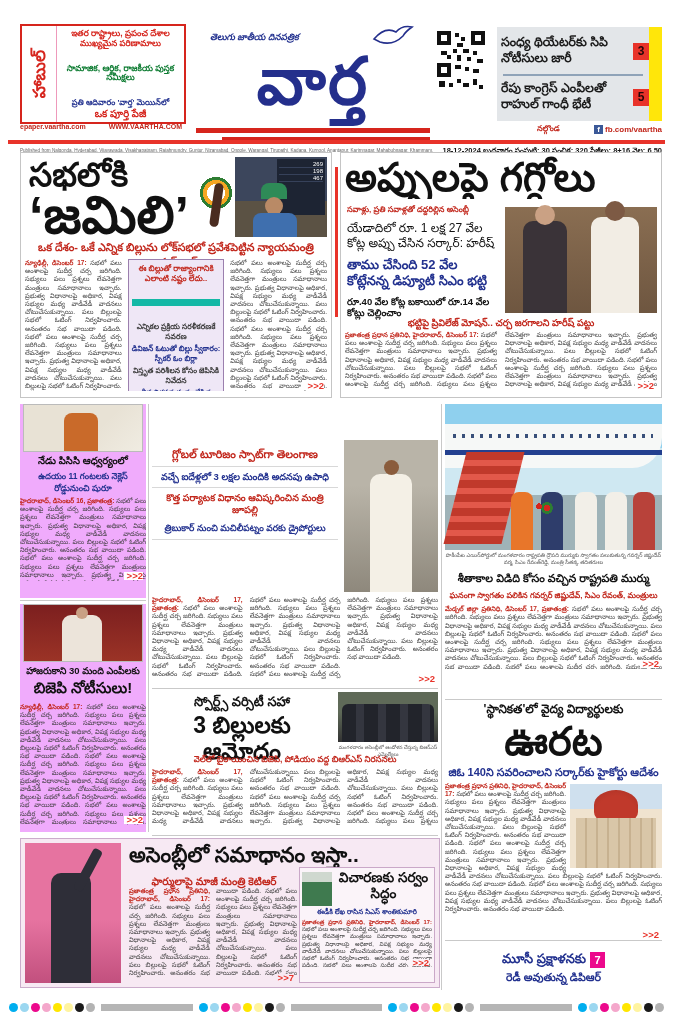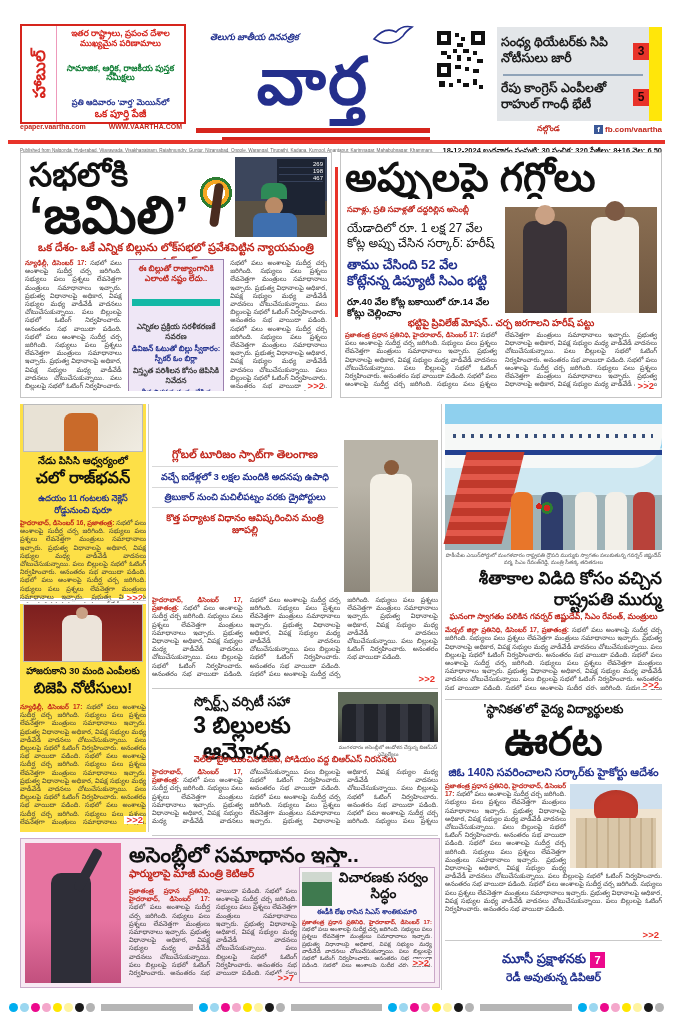--- a/index.html
+++ b/index.html
@@ -78,21 +78,21 @@
   .gp3{font-size:13px;font-weight:bold;color:#22318f;}
   .gp4{font-size:9.5px;font-weight:bold;color:#111;}
   .gag-photo{position:absolute;right:4px;top:54px;width:152px;height:106px;background:linear-gradient(180deg,#8a6e52 0,#6e5640 100%);}
   .man1{position:absolute;left:18px;top:14px;width:44px;height:92px;background:#3a3338;border-radius:10px 10px 0 0;}
   .man1:before{content:"";position:absolute;left:12px;top:-16px;width:20px;height:20px;background:#caa184;border-radius:50%;}
   .man2{position:absolute;right:18px;top:10px;width:48px;height:96px;background:#f2ede4;border-radius:10px 10px 0 0;}
   .man2:before{content:"";position:absolute;left:14px;top:-16px;width:20px;height:20px;background:#7d5a44;border-radius:50%;}
   .gag-sub{position:absolute;left:4px;top:164px;width:312px;text-align:center;font-size:9.5px;font-weight:bold;color:#c2271c;}
   .gag-body{position:absolute;left:4px;top:178px;width:312px;height:60px;column-count:2;column-gap:8px;}
   
-  .story-s{background:#fde047;}
+  .story-s{background:#f0abfc;}
   .chalo{left:20px;top:404px;width:126px;height:194px;}
   .bjp{left:20px;top:604px;width:126px;height:228px;}
   .sphoto{width:118px;margin:0 auto;border:1px solid #bbb;}
   .kicker{text-align:center;font-weight:bold;color:#111;}
   .headline-s{text-align:center;font-weight:bold;color:#111;}
   .sub-blue{text-align:center;font-weight:bold;color:#22318f;}
   .chalo-ph{height:46px;background:linear-gradient(135deg,#e8e2d5 0 60%,#f0ece2);position:relative;}
   .chalo-ph:after{content:"";position:absolute;left:40px;top:8px;width:34px;height:38px;background:#c96a2a;border-radius:8px 8px 0 0;}
   .shah-ph{height:56px;background:linear-gradient(180deg,#7c1f1f 0,#9b3326 100%);position:relative;}
   .shah-ph:after{content:"";position:absolute;left:38px;top:10px;width:40px;height:46px;background:#ece4da;border-radius:9px 9px 0 0;}
@@ -115,21 +115,21 @@
   .murmu{left:445px;top:404px;width:217px;height:294px;}
   .plane{width:217px;height:146px;background:linear-gradient(180deg,#8fd0ee 0 30%,#cfe8f2 30% 62%,#9fb3b8 62%);position:relative;}
   .fuselage{position:absolute;left:0;top:20px;width:217px;height:44px;background:#f6f8f7;border-radius:0 0 30px 0;}
   .fuse-stripe{position:absolute;left:0;top:46px;width:217px;height:5px;background:#23408f;}
   .windows{position:absolute;left:8px;top:30px;width:200px;height:4px;background:repeating-linear-gradient(90deg,#39507a 0 3px,transparent 3px 9px);}
   .stairs{position:absolute;left:10px;top:48px;width:58px;height:92px;background:repeating-linear-gradient(180deg,#c0392b 0 8px,#e2584a 8px 14px);transform:skewX(-14deg);}
   .pp{position:absolute;bottom:0;width:22px;height:58px;border-radius:8px 8px 0 0;}
   .pp1{left:66px;background:#e8762a;} .pp2{left:96px;background:#2e3d6b;} .pp3{left:130px;background:#f2efe8;} .pp4{left:160px;background:#f2efe8;} .pp5{left:188px;background:#b8423a;}
   .bouquet{position:absolute;left:88px;bottom:34px;width:20px;height:16px;background:radial-gradient(circle at 30% 40%,#d6251d 0 3px,transparent 3px),radial-gradient(circle at 70% 50%,#d6251d 0 3px,#2e7d32 3px 6px,transparent 6px);border-radius:50%;}
   .cap{font-size:5.4px;line-height:6.6px;color:#555;text-align:center;margin-top:2px;}
-  .murmu-h{font-size:17px;line-height:21px;font-weight:bold;color:#111;text-align:right;margin-top:3px;}
+  .murmu-h{font-size:11px;line-height:21px;font-weight:bold;color:#111;text-align:center;margin-top:3px;}
   .murmu-sub{font-size:8px;font-weight:bold;color:#c2271c;text-align:center;margin-top:2px;}
   .murmu-body{height:64px;margin-top:3px;}
   .urata{left:445px;top:702px;width:217px;height:232px;}
   .urata-kick{font-size:12px;font-weight:bold;color:#111;text-align:center;}
   .urata-h{font-size:40px;line-height:44px;font-weight:bold;color:#111;text-align:center;}
   .urata-sub{font-size:11px;line-height:14px;font-weight:bold;color:#22318f;text-align:center;margin:2px 0 3px;}
   .hc{float:right;width:92px;height:84px;margin:2px 0 2px 4px;background:linear-gradient(180deg,#cfe0ee 0 30%,#f0e3cf 30%);position:relative;}
   .hc:before{content:"";position:absolute;left:24px;top:6px;width:44px;height:30px;background:radial-gradient(circle at 50% 90%,#c0392b 0 60%,#a93226);border-radius:50% 50% 8px 8px;}
   .hc:after{content:"";position:absolute;left:6px;top:34px;width:80px;height:50px;background:repeating-linear-gradient(90deg,#d9c6a8 0 9px,#c7b190 9px 11px);}
   .urata-body{height:158px;}
@@ -147,21 +147,21 @@
      background:repeating-linear-gradient(90deg,#22242b 0 14px,#34363f 14px 22px);border-radius:6px 6px 0 0;}
   .bills-cap{position:absolute;right:0;top:52px;width:100px;font-size:5px;color:#555;text-align:center;}
   .bills-sub{position:absolute;left:0;top:62px;width:286px;text-align:center;font-size:8.5px;font-weight:bold;color:#c2271c;}
   .bills-body{position:absolute;left:0;top:76px;width:286px;height:62px;column-count:3;column-gap:7px;}
   
   .ktr{left:20px;top:838px;width:420px;height:150px;background:#f7e9f3;border:1px solid #cbaccb;box-sizing:border-box;}
   .ktr-ph{position:absolute;left:4px;top:4px;width:96px;height:140px;background:linear-gradient(180deg,#e673a0 0 55%,#c2507e);overflow:hidden;}
   .ktr-ph:before{content:"";position:absolute;left:26px;top:30px;width:40px;height:110px;background:#2e2e38;border-radius:10px 10px 0 0;}
   .ktr-ph:after{content:"";position:absolute;left:58px;top:4px;width:10px;height:46px;background:#2e2e38;transform:rotate(28deg);border-radius:4px;}
   .ktr-h{position:absolute;left:108px;top:4px;width:306px;font-size:21px;font-weight:bold;color:#111;white-space:nowrap;overflow:hidden;}
-  .ktr-sub{position:absolute;left:108px;top:28px;width:170px;font-size:10.5px;font-weight:bold;color:#c2271c;}
+  .ktr-sub{position:absolute;left:108px;top:36px;width:170px;text-align:center;font-size:10.5px;font-weight:bold;color:#c2271c;}
   .ktr-body{position:absolute;left:108px;top:48px;width:168px;height:96px;column-count:2;column-gap:6px;}
   .vich{position:absolute;right:4px;top:28px;width:136px;height:116px;background:#fbf4f9;border:1px solid #caa8c8;box-sizing:border-box;padding:2px;}
   .vich-ph{float:left;width:30px;height:34px;background:linear-gradient(180deg,#cfd8cf 0 30%,#3f7a4f 30%);margin:2px 3px 2px 0;}
   .vich-h{font-size:13.5px;line-height:16px;font-weight:bold;color:#111;text-align:center;}
   .vich-sub{font-size:7px;font-weight:bold;color:#22318f;text-align:center;clear:both;margin:2px 0;}
   .vich-body{height:48px;font-size:5.8px;line-height:7.2px;}
   
   .cbar-wrap{left:8px;top:1002px;width:657px;height:10px;display:flex;align-items:center;}
   .cdot{width:9px;height:9px;border-radius:50%;display:inline-block;margin:0 1px;flex:0 0 auto;}
   .cbar{flex:1 1 auto;height:7px;background:#b5b5b5;margin:0 5px;}
@@ -314,21 +314,20 @@
     <div class="gag-sub">భట్టిపై ప్రివిలేజ్ మోషన్.. చర్చ జరగాలని హరీష్ పట్టు</div>
     <div class="gag-body body">
       <span class="dl">ప్రజాతంత్ర ప్రధాన ప్రతినిధి, హైదరాబాద్, డిసెంబర్ 17:</span> <span>సభలో పలు అంశాలపై సుదీర్ఘ చర్చ జరిగింది. సభ్యులు పలు ప్రశ్నలు లేవనెత్తగా మంత్రులు సమాధానాలు ఇచ్చారు. ప్రభుత్వ విధానాలపై అధికార, విపక్ష సభ్యుల మధ్య వాడీవేడీ వాదనలు చోటుచేసుకున్నాయి. పలు బిల్లులపై సభలో ఓటింగ్ నిర్వహించారు. అనంతరం సభ వాయిదా పడింది. సభలో పలు అంశాలపై సుదీర్ఘ చర్చ జరిగింది. సభ్యులు పలు ప్రశ్నలు లేవనెత్తగా మంత్రులు సమాధానాలు ఇచ్చారు. ప్రభుత్వ విధానాలపై అధికార, విపక్ష సభ్యుల మధ్య వాడీవేడీ వాదనలు చోటుచేసుకున్నాయి. పలు బిల్లులపై సభలో ఓటింగ్ నిర్వహించారు. అనంతరం సభ వాయిదా పడింది. సభలో పలు అంశాలపై సుదీర్ఘ చర్చ జరిగింది. సభ్యులు పలు ప్రశ్నలు లేవనెత్తగా మంత్రులు సమాధానాలు ఇచ్చారు. ప్రభుత్వ విధానాలపై అధికార, విపక్ష సభ్యుల మధ్య వాడీవేడీ వాదనలు చోటుచేసుకున్నాయి. పలు బిల్లులపై ఓటింగ్ నిర్వహించారు. అనంతరం సభ వాయిదా పడింది.</span>
       <span class="jump" style="background:#fff;">&gt;&gt;2</span>
     </div>
   </div>
 
   <div class="abs story-s chalo">
     <div class="sphoto chalo-ph"></div>
     <div class="kicker" style="font-size:10px;margin-top:3px;">నేడు పిసిసి ఆధ్వర్యంలో</div>
-    <div class="headline-s" style="font-size:16px;">చలో రాజ్‌భవన్</div>
     <div class="sub-blue" style="font-size:8.5px;margin:2px 0;">ఉదయం 11 గంటలకు నెక్లెస్ రోడ్డునుంచి షురూ</div>
     <div class="body" style="height:84px;">
       <span class="dl">హైదరాబాద్, డిసెంబర్ 16, ప్రజాతంత్ర:</span> <span>సభలో పలు అంశాలపై సుదీర్ఘ చర్చ జరిగింది. సభ్యులు పలు ప్రశ్నలు లేవనెత్తగా మంత్రులు సమాధానాలు ఇచ్చారు. ప్రభుత్వ విధానాలపై అధికార, విపక్ష సభ్యుల మధ్య వాడీవేడీ వాదనలు చోటుచేసుకున్నాయి. పలు బిల్లులపై సభలో ఓటింగ్ నిర్వహించారు. అనంతరం సభ వాయిదా పడింది. సభలో పలు అంశాలపై సుదీర్ఘ చర్చ జరిగింది. సభ్యులు పలు ప్రశ్నలు లేవనెత్తగా మంత్రులు సమాధానాలు ఇచ్చారు. ప్రభుత్వ విధానాలపై అధికార, విపక్ష సభ్యుల మధ్య వాడీవేడీ వాదనలు చోటుచేసుకున్నాయి. పలు బిల్లులపై సభలో ఓటింగ్ నిర్వహించారు. అనంతరం సభ వాయిదా పడింది. సభలో పలు అంశాలపై సుదీర్ఘ చర్చ జరిగింది. సభ్యులు పలు ప్రశ్నలు లేవనెత్తగా మంత్రులు సమాధానాలు ఇచ్చారు. ప్రభుత్వ విధానాలపై అధికార, విపక్ష సభ్యుల మధ్య వాడీవేడీ వాదనలు చోటుచేసుకున్నాయి. పలు బిల్లులపై ఓటింగ్ నిర్వహించారు. అనంతరం సభ వాయిదా పడింది.</span>
       <span class="jump" style="background:#fff;">&gt;&gt;2</span>
     </div>
   </div>
   <div class="abs hline" style="left:20px;top:600px;width:126px;"></div>
 
   <div class="abs story-s bjp">
     <div class="sphoto shah-ph"></div>
@@ -340,22 +339,22 @@
     </div>
   </div>
 
   <div class="abs vline" style="left:148px;top:404px;height:428px;"></div>
 
   <div class="abs tour">
     <div class="tour-row">
       <div class="tour-subs">
         <div class="ts ts1">గ్లోబల్ టూరిజం స్పాట్‌గా తెలంగాణ</div>
         <div class="ts ts2">వచ్చే ఐదేళ్లలో 3 లక్షల మందికి అదనపు ఉపాధి</div>
+        <div class="ts ts4">కొత్త పర్యాటక విధానం ఆవిష్కరించిన మంత్రి జూపల్లి</div>
         <div class="ts ts3">త్రిబుకార్ నుంచి మచిలీపట్నం వరకు డ్రైపోర్టులు</div>
-        <div class="ts ts4">కొత్త పర్యాటక విధానం ఆవిష్కరించిన మంత్రి జూపల్లి</div>
       </div>
       <div class="tour-ph"></div>
     </div>
     <div class="tour-body body">
       <span class="dl">హైదరాబాద్, డిసెంబర్ 17, ప్రజాతంత్ర:</span> <span>సభలో పలు అంశాలపై సుదీర్ఘ చర్చ జరిగింది. సభ్యులు పలు ప్రశ్నలు లేవనెత్తగా మంత్రులు సమాధానాలు ఇచ్చారు. ప్రభుత్వ విధానాలపై అధికార, విపక్ష సభ్యుల మధ్య వాడీవేడీ వాదనలు చోటుచేసుకున్నాయి. పలు బిల్లులపై సభలో ఓటింగ్ నిర్వహించారు. అనంతరం సభ వాయిదా పడింది. సభలో పలు అంశాలపై సుదీర్ఘ చర్చ జరిగింది. సభ్యులు పలు ప్రశ్నలు లేవనెత్తగా మంత్రులు సమాధానాలు ఇచ్చారు. ప్రభుత్వ విధానాలపై అధికార, విపక్ష సభ్యుల మధ్య వాడీవేడీ వాదనలు చోటుచేసుకున్నాయి. పలు బిల్లులపై సభలో ఓటింగ్ నిర్వహించారు. అనంతరం సభ వాయిదా పడింది. సభలో పలు అంశాలపై సుదీర్ఘ చర్చ జరిగింది. సభ్యులు పలు ప్రశ్నలు లేవనెత్తగా మంత్రులు సమాధానాలు ఇచ్చారు. ప్రభుత్వ విధానాలపై అధికార, విపక్ష సభ్యుల మధ్య వాడీవేడీ వాదనలు చోటుచేసుకున్నాయి. పలు బిల్లులపై ఓటింగ్ నిర్వహించారు. అనంతరం సభ వాయిదా పడింది.</span>
       <span class="jump" style="background:#fff;">&gt;&gt;2</span>
     </div>
   </div>
 
   <div class="abs vline" style="left:441px;top:404px;height:586px;"></div>

